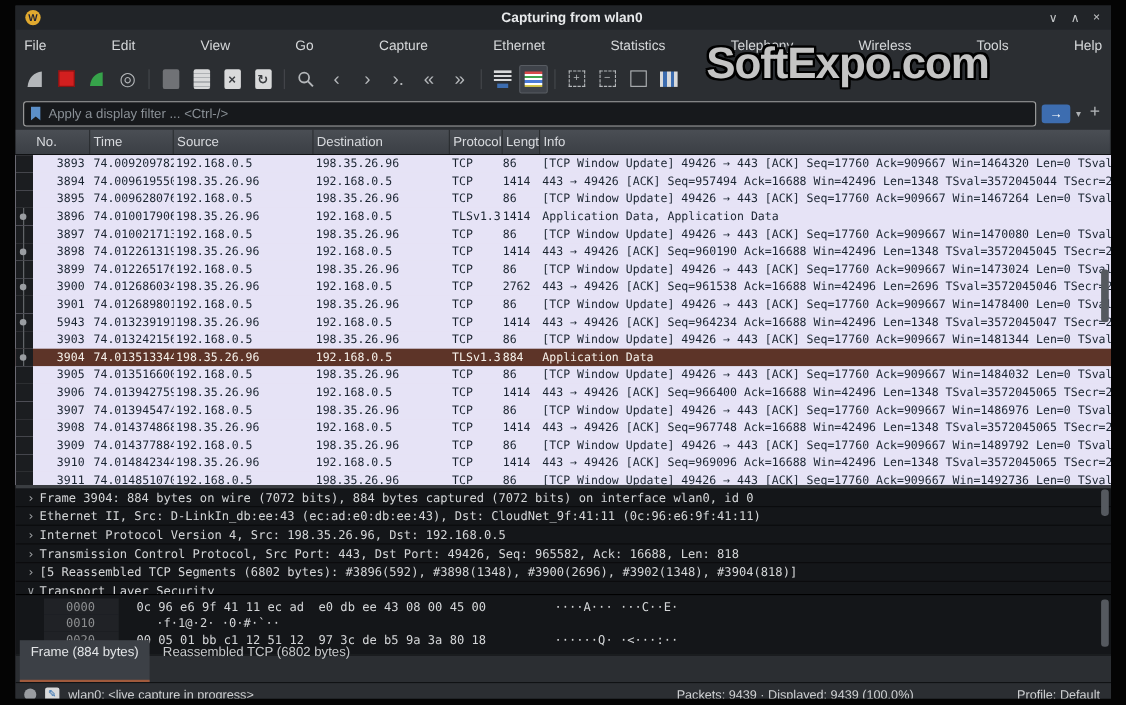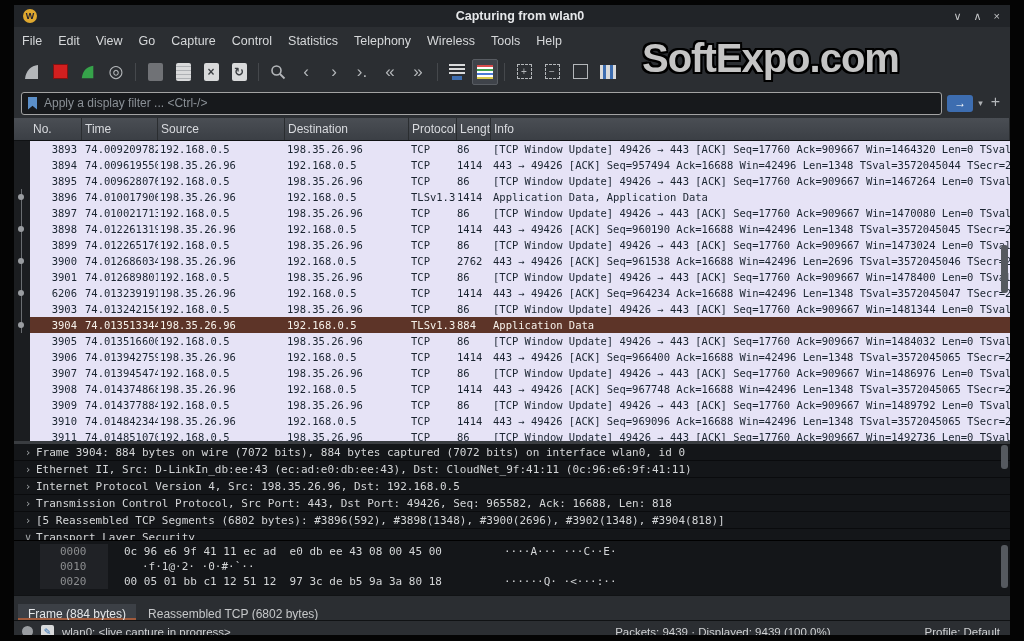--- a/index.html
+++ b/index.html
@@ -10,21 +10,21 @@
 
   
   .titlebar{height:22px;background:#212428;display:flex;align-items:center;position:relative;flex:0 0 22px;}
   .logo{width:14px;height:14px;border-radius:50%;background:#e0a92f;color:#223;
         font-size:9px;font-weight:bold;display:flex;align-items:center;justify-content:center;margin-left:9px;}
   .title{position:absolute;left:16px;right:0;text-align:center;font-size:12.5px;font-weight:bold;color:#e6e8ea;}
   .win-controls{margin-left:auto;display:flex;gap:12px;padding-right:10px;color:#c3c5c7;font-size:11px;z-index:2;}
   .win-controls span{cursor:default;}
 
   
-  .menubar{height:28px;display:flex;align-items:center;flex:0 0 28px;}
+  .menubar{height:28px;display:flex;align-items:center;flex:0 0 28px;justify-content:space-between;}
   .menu-item{padding:3px 8px;font-size:12.5px;color:#d6d8da;}
 
   
   .watermark{position:absolute;left:628px;top:31px;font-size:40px;font-weight:bold;color:#c4c4c4;
              z-index:9;letter-spacing:-1px;
              text-shadow:-2px 0 0 #000,2px 0 0 #000,0 -2px 0 #000,0 2px 0 #000,
                          -2px -2px 0 #000,2px 2px 0 #000,-2px 2px 0 #000,2px -2px 0 #000;}
 
   
   .toolbar{height:33px;display:flex;align-items:center;padding-left:5px;gap:2px;flex:0 0 33px;}
@@ -92,21 +92,21 @@
   .hexpane{height:51px;flex:0 0 51px;background:#141619;padding-top:3px;border-top:1px solid #000;
            font-family:"DejaVu Sans Mono",monospace;font-size:11px;}
   .hrow{height:15px;line-height:15px;display:flex;}
   .hoff{margin-left:26px;width:68px;padding-left:20px;box-sizing:border-box;color:#8c8e90;background:#202226;}
   .hhex{padding-left:16px;width:346px;color:#d4d6d8;white-space:pre;}
   .hascii{padding-left:34px;color:#d4d6d8;white-space:pre;}
 
   
   .bytetabs{height:24px;flex:0 0 24px;background:#2b2e32;display:flex;align-items:flex-end;
             padding-left:4px;gap:2px;border-top:1px solid #101214;}
-  .btab{height:16px;line-height:21px;padding:0 10px;font-size:12px;color:#c6c8ca;box-sizing:border-box;}
+  .btab{height:38px;line-height:21px;padding:0 10px;font-size:12px;color:#c6c8ca;box-sizing:border-box;}
   .btab.active{background:#3c4046;color:#e4e6e8;border-bottom:2px solid #a05a3c;}
 
   
   .statusbar{height:21px;flex:0 0 21px;background:#2b2e32;display:flex;align-items:center;
              padding:0 8px;font-size:11.5px;color:#cfd1d3;gap:8px;border-top:1px solid #101214;}
   .status-dot{width:11px;height:11px;border-radius:50%;background:#9a9da1;}
   .status-note{width:13px;height:13px;background:#d9dadb;border-radius:2px;display:flex;
                align-items:center;justify-content:center;font-size:9px;color:#2b6cb0;}
   .sb-packets{margin-left:auto;}
   .sb-profile{margin-left:86px;padding-right:2px;}
@@ -132,21 +132,21 @@
     </span>
   </div>
 
   <div class="menubar">
 
   <span class="menu-item">File</span>
       <span class="menu-item">Edit</span>
       <span class="menu-item">View</span>
       <span class="menu-item">Go</span>
       <span class="menu-item">Capture</span>
-      <span class="menu-item">Control</span>
+      <span class="menu-item">Ethernet</span>
       <span class="menu-item">Statistics</span>
       <span class="menu-item">Telephony</span>
       <span class="menu-item">Wireless</span>
       <span class="menu-item">Tools</span>
       <span class="menu-item">Help</span>
     </div>
 
   <div class="watermark">SoftExpo.com</div>
 
   <div class="toolbar">
@@ -342,21 +342,21 @@
         <span class="time">74.012689801</span>
         <span class="src">192.168.0.5</span>
         <span class="dst">198.35.26.96</span>
         <span class="proto">TCP</span>
         <span class="len">86</span>
         <span class="info">[TCP Window Update] 49426 → 443 [ACK] Seq=17760 Ack=909667 Win=1478400 Len=0 TSval=…</span>
       </div>
 
       <div class="prow grid8 related span">
         <span class="m"></span>
-        <span class="no">6206</span>
+        <span class="no">5943</span>
         <span class="time">74.013239191</span>
         <span class="src">198.35.26.96</span>
         <span class="dst">192.168.0.5</span>
         <span class="proto">TCP</span>
         <span class="len">1414</span>
         <span class="info">443 → 49426 [ACK] Seq=964234 Ack=16688 Win=42496 Len=1348 TSval=3572045047 TSecr=26…</span>
       </div>
 
       <div class="prow grid8 span">
         <span class="m"></span>

